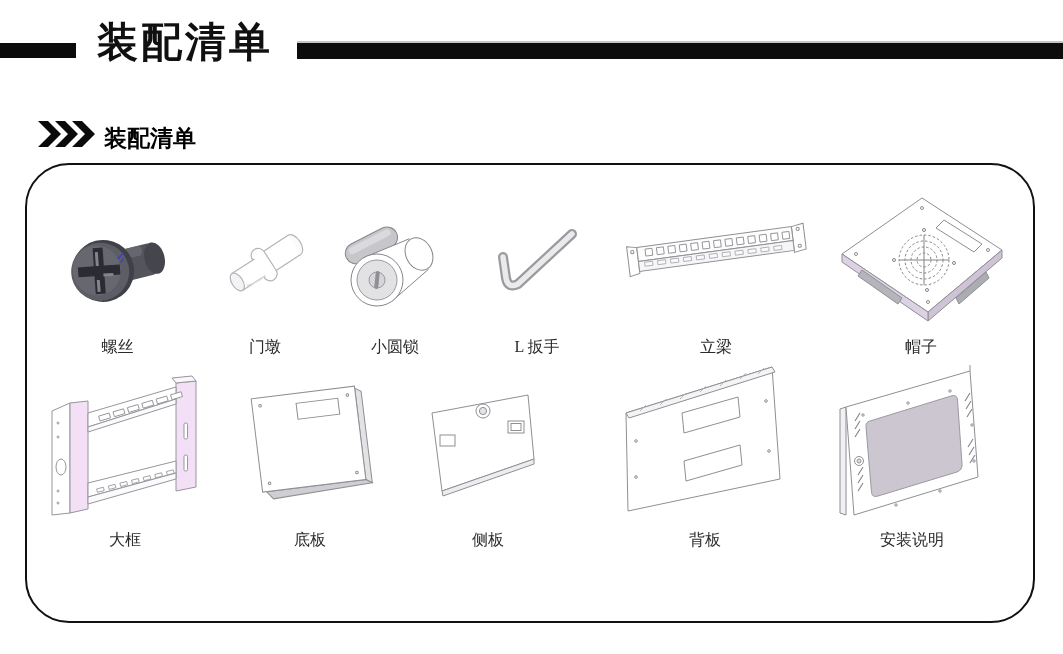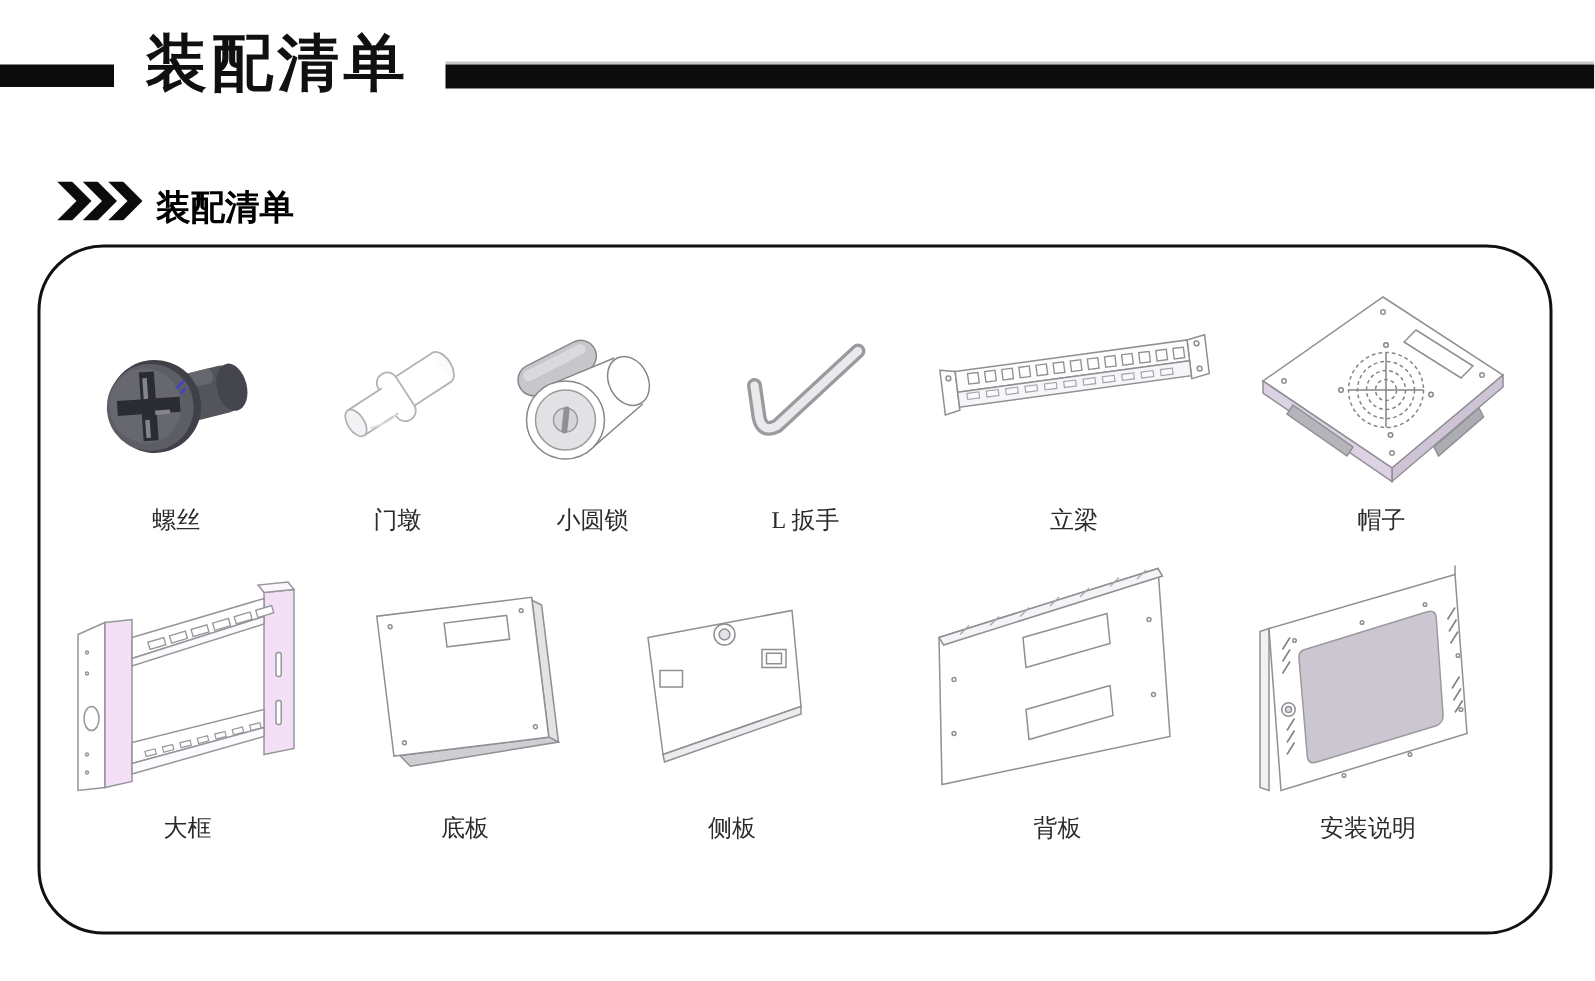--- a/index.html
+++ b/index.html
@@ -12,21 +12,21 @@
   .bar-right-gray{position:absolute;left:297px;top:41px;right:0;height:2px;background:#c6c6c6;}
   .bar-right{position:absolute;left:297px;top:43px;right:0;height:16px;background:#0c0c0c;}
   
   .chevrons{position:absolute;left:38px;top:121px;}
   .section-heading{position:absolute;left:104px;top:123px;font-size:23px;font-weight:700;color:#000;}
   
   .panel{position:absolute;left:25px;top:163px;width:1006px;height:456px;background:#fff;
          border:2px solid #111;border-radius:44px;}
   .cell{position:absolute;display:flex;flex-direction:column;align-items:center;}
   .cell.r1{top:190px;height:168px;}
-  .cell.r2{top:368px;height:196px;align-items:center;}
+  .cell.r2{top:356px;height:196px;align-items:center;}
   .imgbox{display:flex;align-items:center;justify-content:center;}
   .cell.r1 .imgbox{height:148px;}
   .cell.r2 .imgbox{height:174px;}
   .plabel{font-family:"Liberation Serif","DejaVu Serif",serif;font-size:16px;color:#2b2b2b;
           text-align:center;white-space:nowrap;}
 </style>
 </head>
 <body>
 
 <div class="page">

